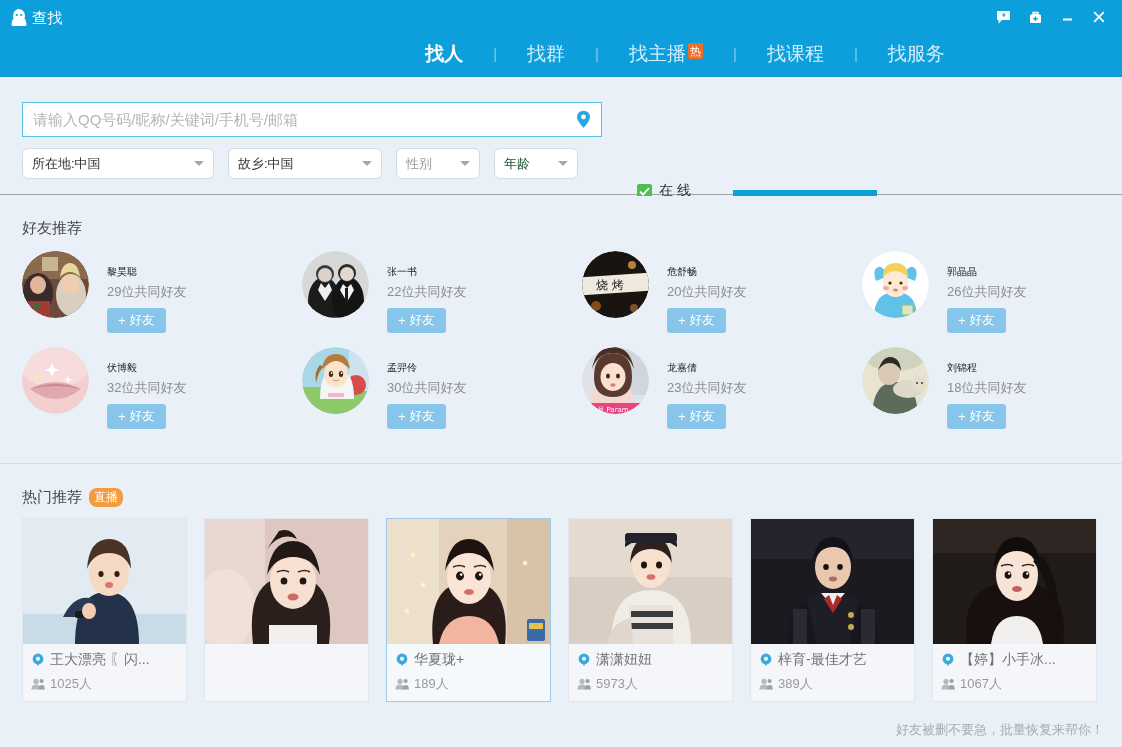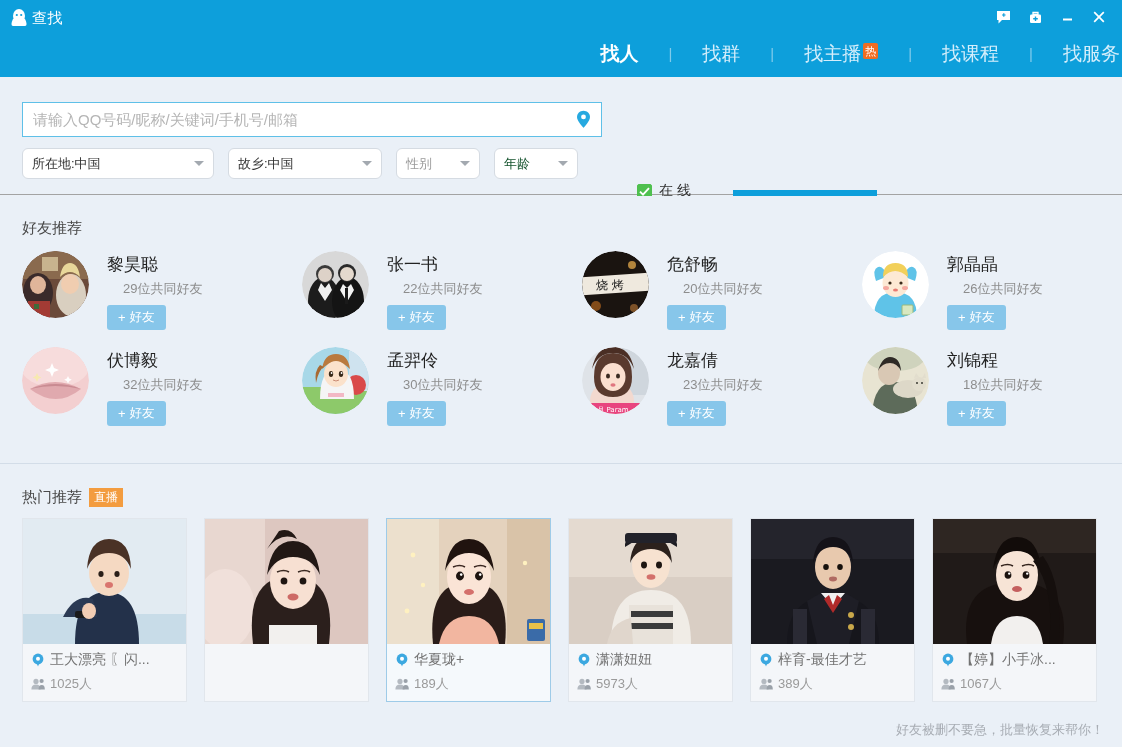--- a/index.html
+++ b/index.html
@@ -38,21 +38,21 @@
     width: 30px; height: 26px;
     display: flex; align-items: center; justify-content: center;
     cursor: pointer;
   }
 
   
   .nav {
     position: absolute; left: 0; top: 30px;
     width: 100%; height: 47px;
     display: flex; align-items: center;
-    justify-content: flex-end;
+    justify-content: center;
     padding-left: 248px;
   }
   .nav-tab {
     position: relative;
     font-size: 19px;
     color: #d5eefb;
     padding: 0 2px;
     cursor: pointer;
     white-space: nowrap;
   }
@@ -178,47 +178,46 @@
     background: #eaf0f7;
     border-bottom: 1px solid #d3dde8;
   }
   .section-title {
     position: absolute; left: 22px; top: 23px;
     font-size: 15px; color: #4a4a4a;
     display: flex; align-items: center; gap: 7px;
   }
   .live-badge {
     background: #f39c3f; color: #fff;
-    font-size: 12px; border-radius: 0;
+    font-size: 12px; border-radius: 8px;
     padding: 1px 5px;
   }
   .friend-grid {
     position: absolute; left: 22px; top: 55px;
     width: 1080px;
     display: grid;
     grid-template-columns: repeat(4, 280px);
     grid-template-rows: 96px 96px;
   }
   .friend-card { display: flex; align-items: flex-start; }
   .avatar {
     width: 67px; height: 67px;
     border-radius: 50%;
     overflow: hidden;
     flex-shrink: 0;
     position: relative;
   }
   .friend-info { margin-left: 18px; padding-top: 2px; }
   .friend-name {
-    font-size: 17px; color: #222;
-    margin-bottom: 4px; cursor: pointer;
+    font-size: 10px; color: #222;
+    margin-bottom: 4px; cursor: pointer; margin-top: 12px;
   }
   .friend-mutual {
     font-size: 13px; color: #8d8d8d;
     margin-bottom: 7px;
-    margin-left: 16px;
   }
   .add-btn {
     display: inline-flex; align-items: center;
     background: #87c6ea;
     color: #fff;
     font-size: 12.5px;
     border: none; border-radius: 3px;
     padding: 4px 11px;
     cursor: pointer;
     font-family: "Liberation Sans", sans-serif;

